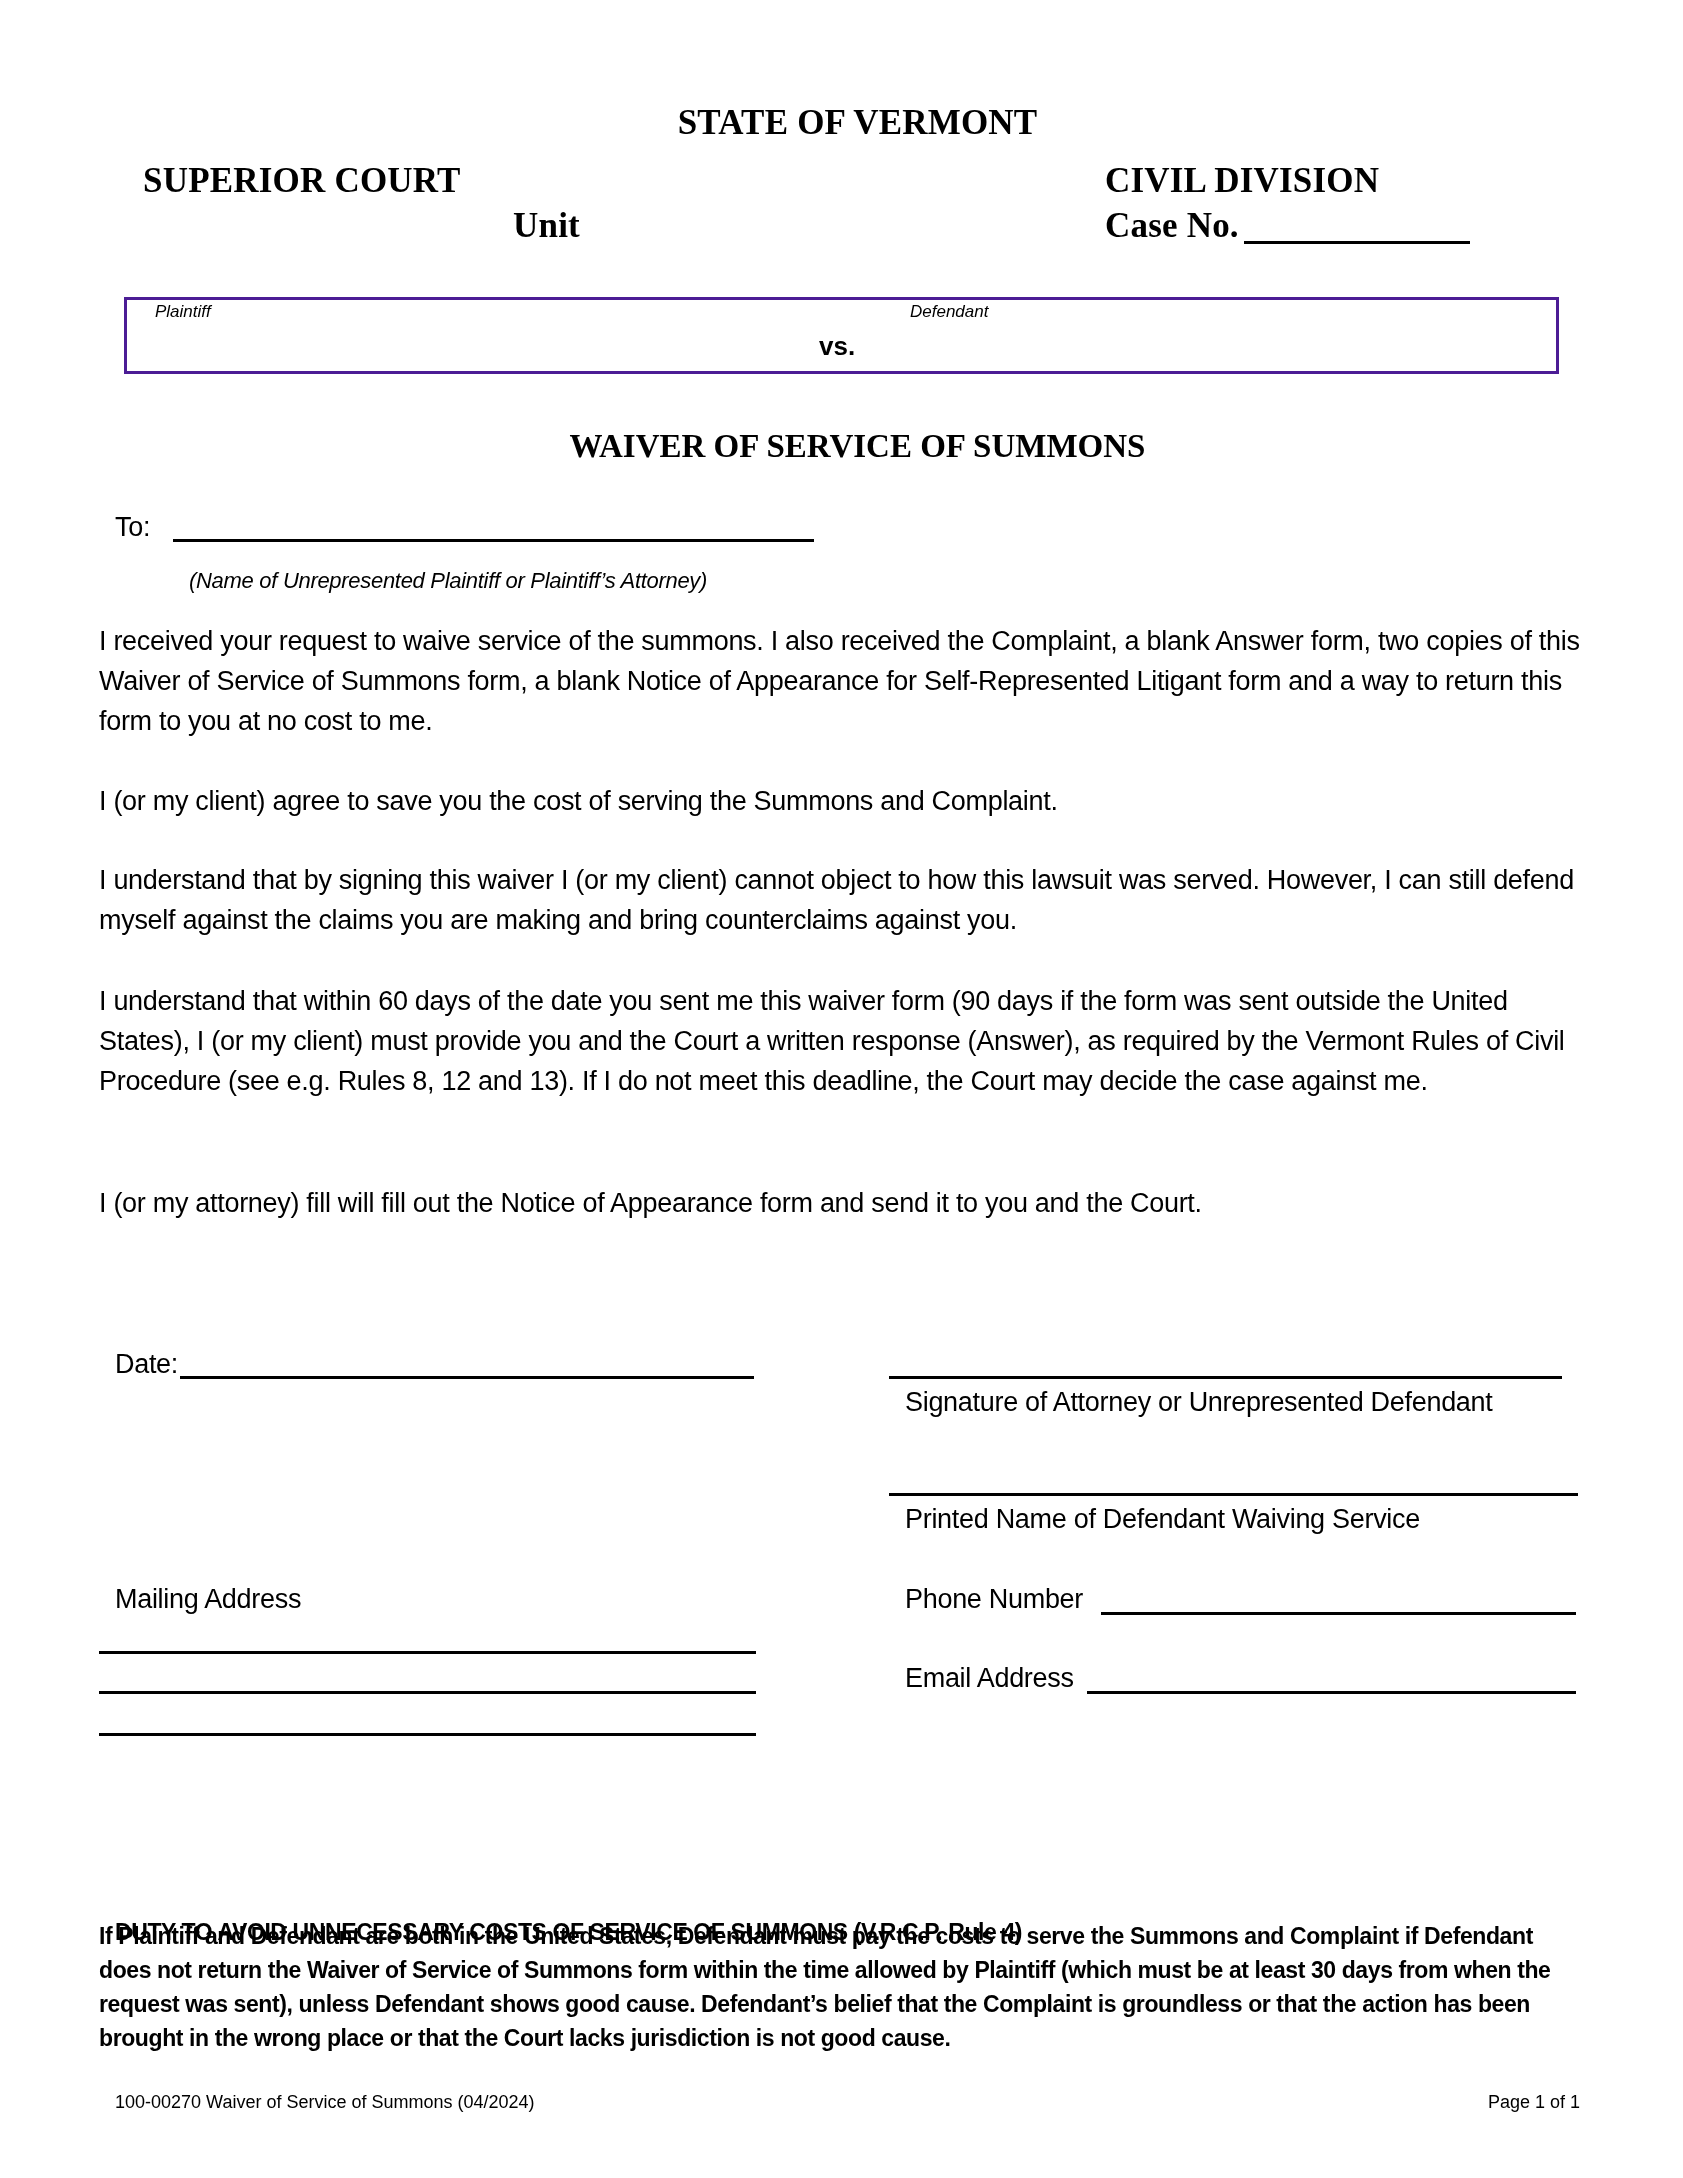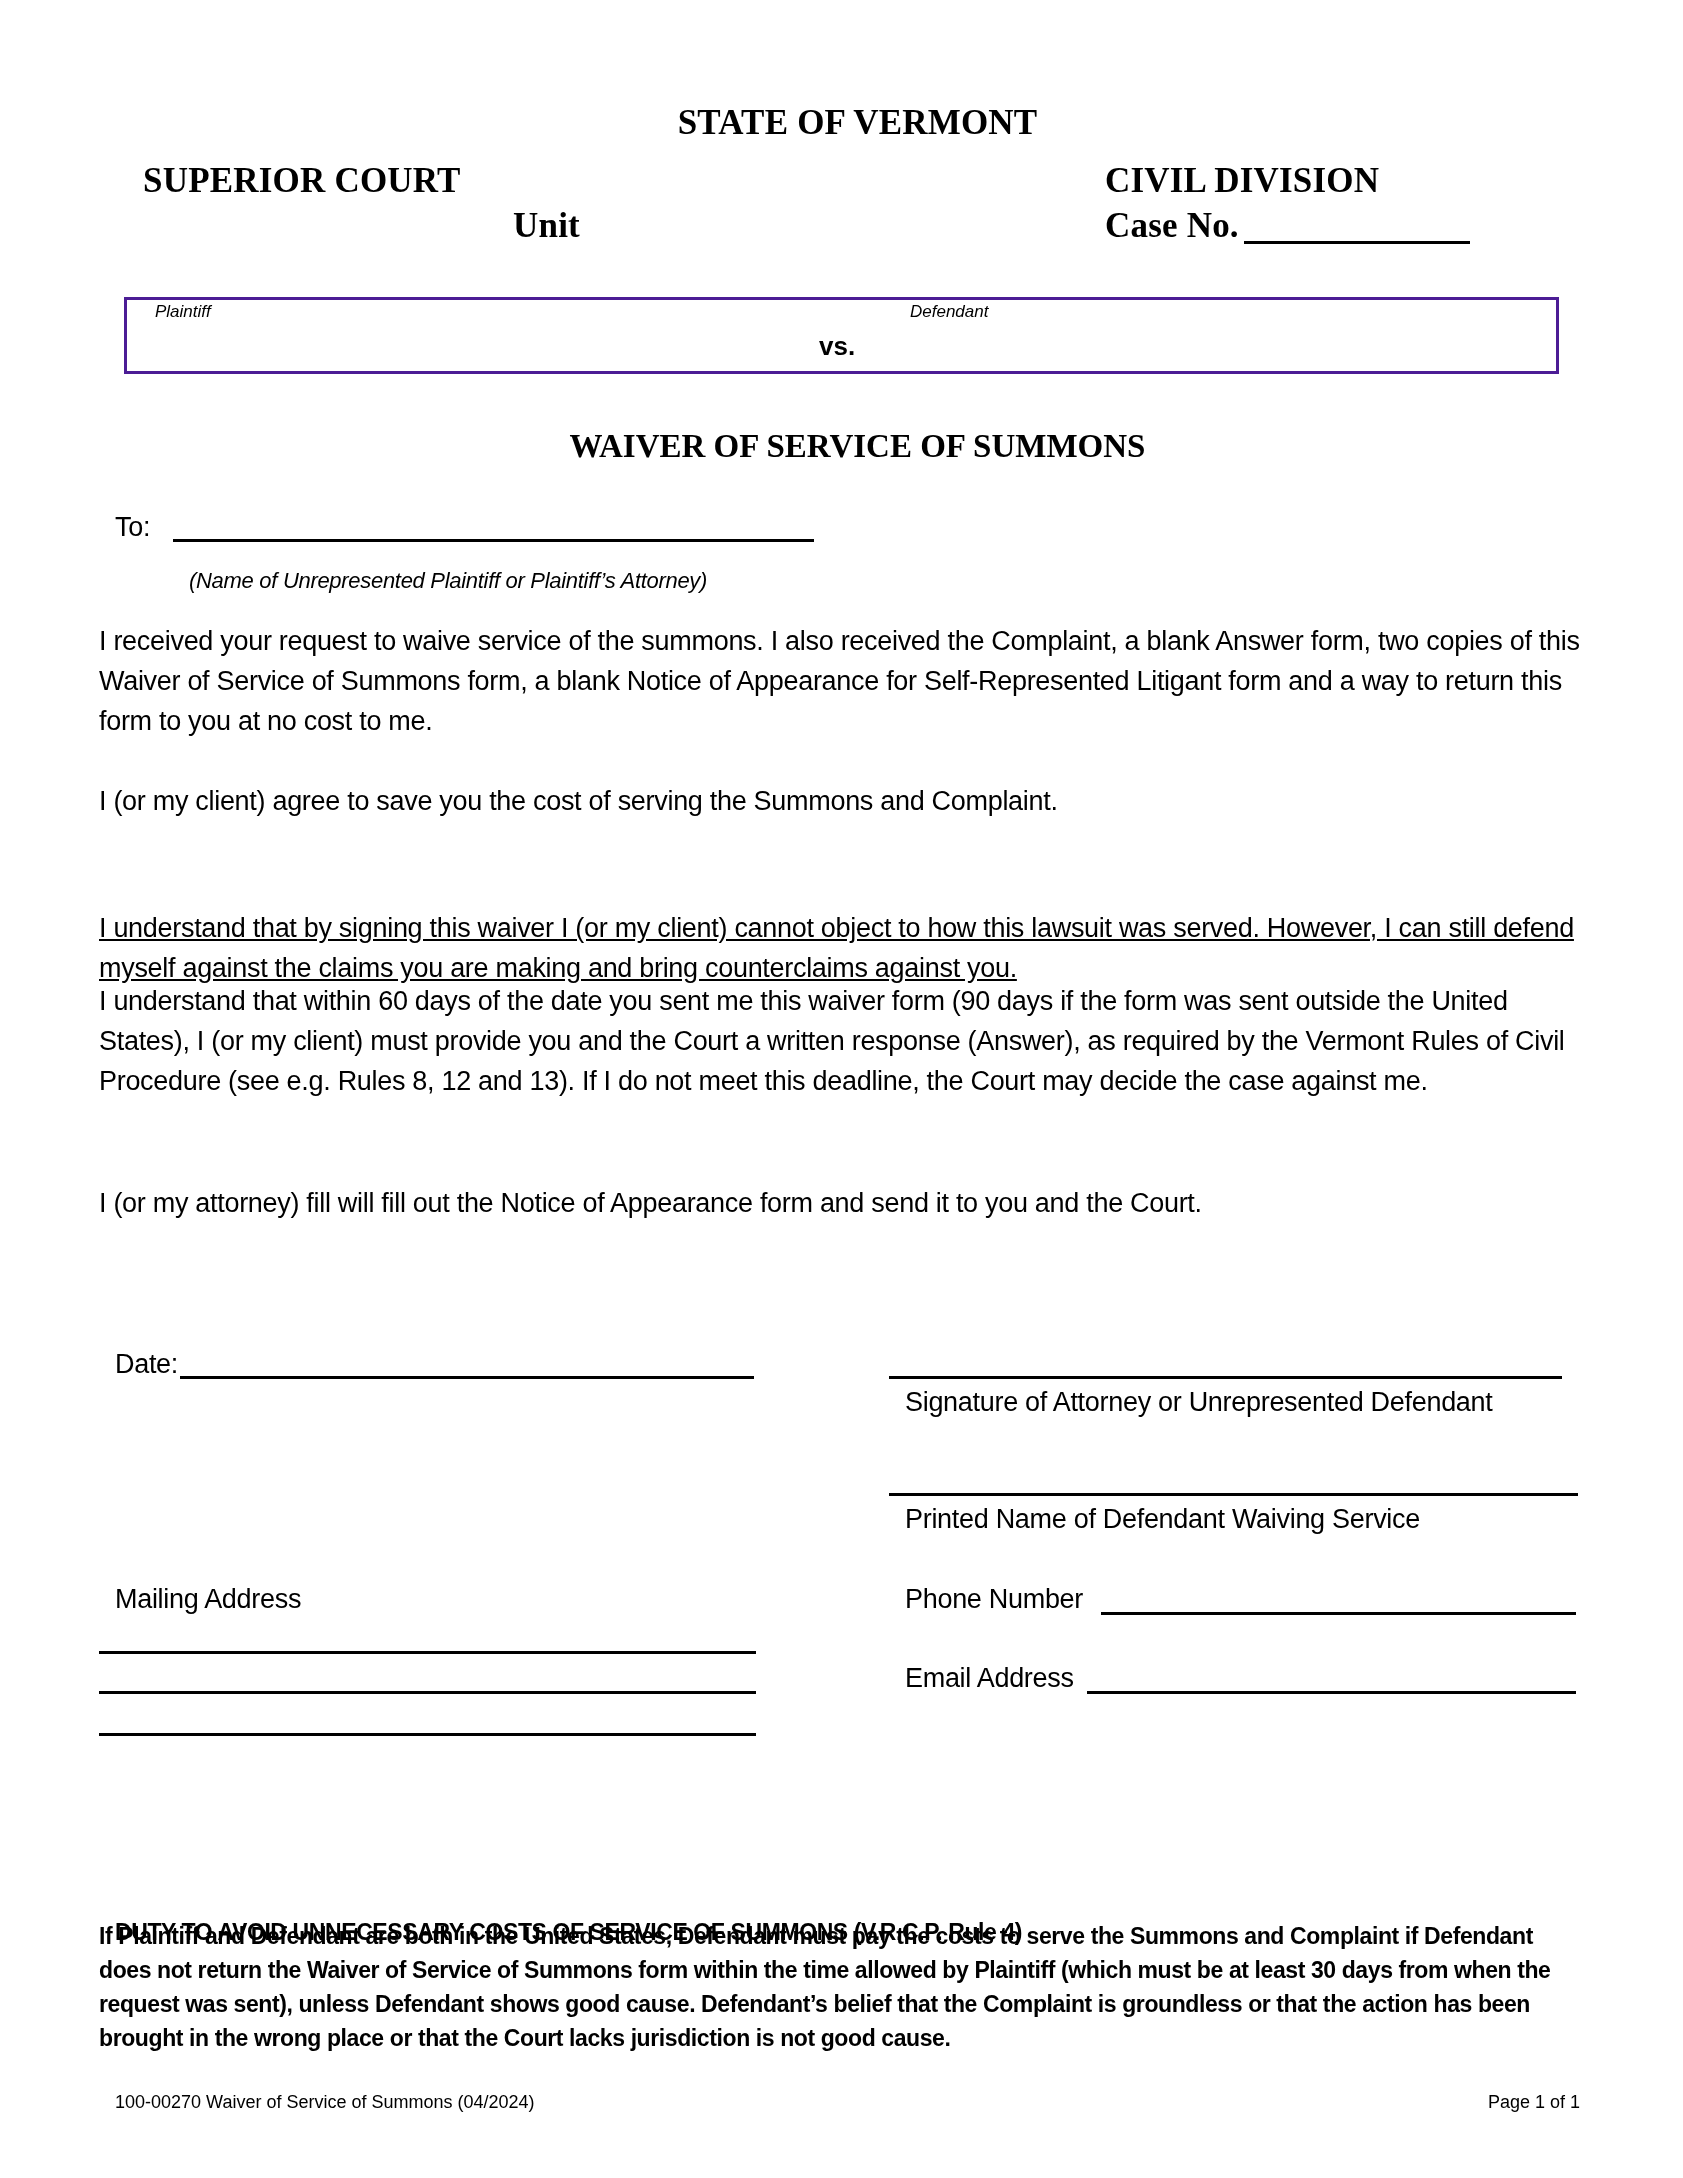--- a/index.html
+++ b/index.html
@@ -54,21 +54,21 @@
   <span></span>
 </div>
 <div class="abs sans" style="left:173px; top:568px; font-size:22px; font-style:italic; letter-spacing:-0.3px;">(Name of Unrepresented Plaintiff or Plaintiff’s Attorney)</div>
 
 <div class="para sans body-text" style="top:621px;">
   <span>I received your request to waive service of the summons.  I also received the </span><span class="bold">Complaint</span><span>, a blank </span><span class="bold">Answer</span><span> form, two copies of this </span><span class="bold">Waiver of Service of Summons</span><span> form, a blank </span><span class="bold">Notice of Appearance for Self-Represented Litigant form</span><span> and a way to return this form to you at no cost to me.</span>
 </div>
 
 <div class="para sans body-text" style="top:781px;">I (or my client) agree to save you the cost of serving the Summons and Complaint.</div>
 
-<div class="para sans body-text" style="top:908px;text-decoration:underline;">I understand that by signing this waiver I (or my client) cannot object to how this lawsuit was served. However, I can still defend myself against the claims you are making and bring counterclaims against you.</div>
+<div class="para sans body-text" style="top:860px;">I understand that by signing this waiver I (or my client) cannot object to how this lawsuit was served. However, I can still defend myself against the claims you are making and bring counterclaims against you.</div>
 
 <div class="para sans body-text bold" style="top:981px;">I understand that within 60 days of the date you sent me this waiver form (90 days if the form was sent outside the United States), I (or my client) must provide you and the Court a written response (Answer), as required by the Vermont Rules of Civil Procedure (see e.g. Rules 8, 12 and 13).   If I do not meet this deadline, the Court may decide the case against me.</div>
 
 <div class="para sans body-text" style="top:1183px;">
   <span>I (or my attorney) fill will fill out the </span><span class="bold">Notice of Appearance</span><span> form and send it to you and the Court.</span>
 </div>
 
 <div class="abs sans body-text" style="left:99px; top:1344px;">Date:</div>
 <div class="line-field" style="left:180px; top:1376px; width:574px;">
   <span></span>

